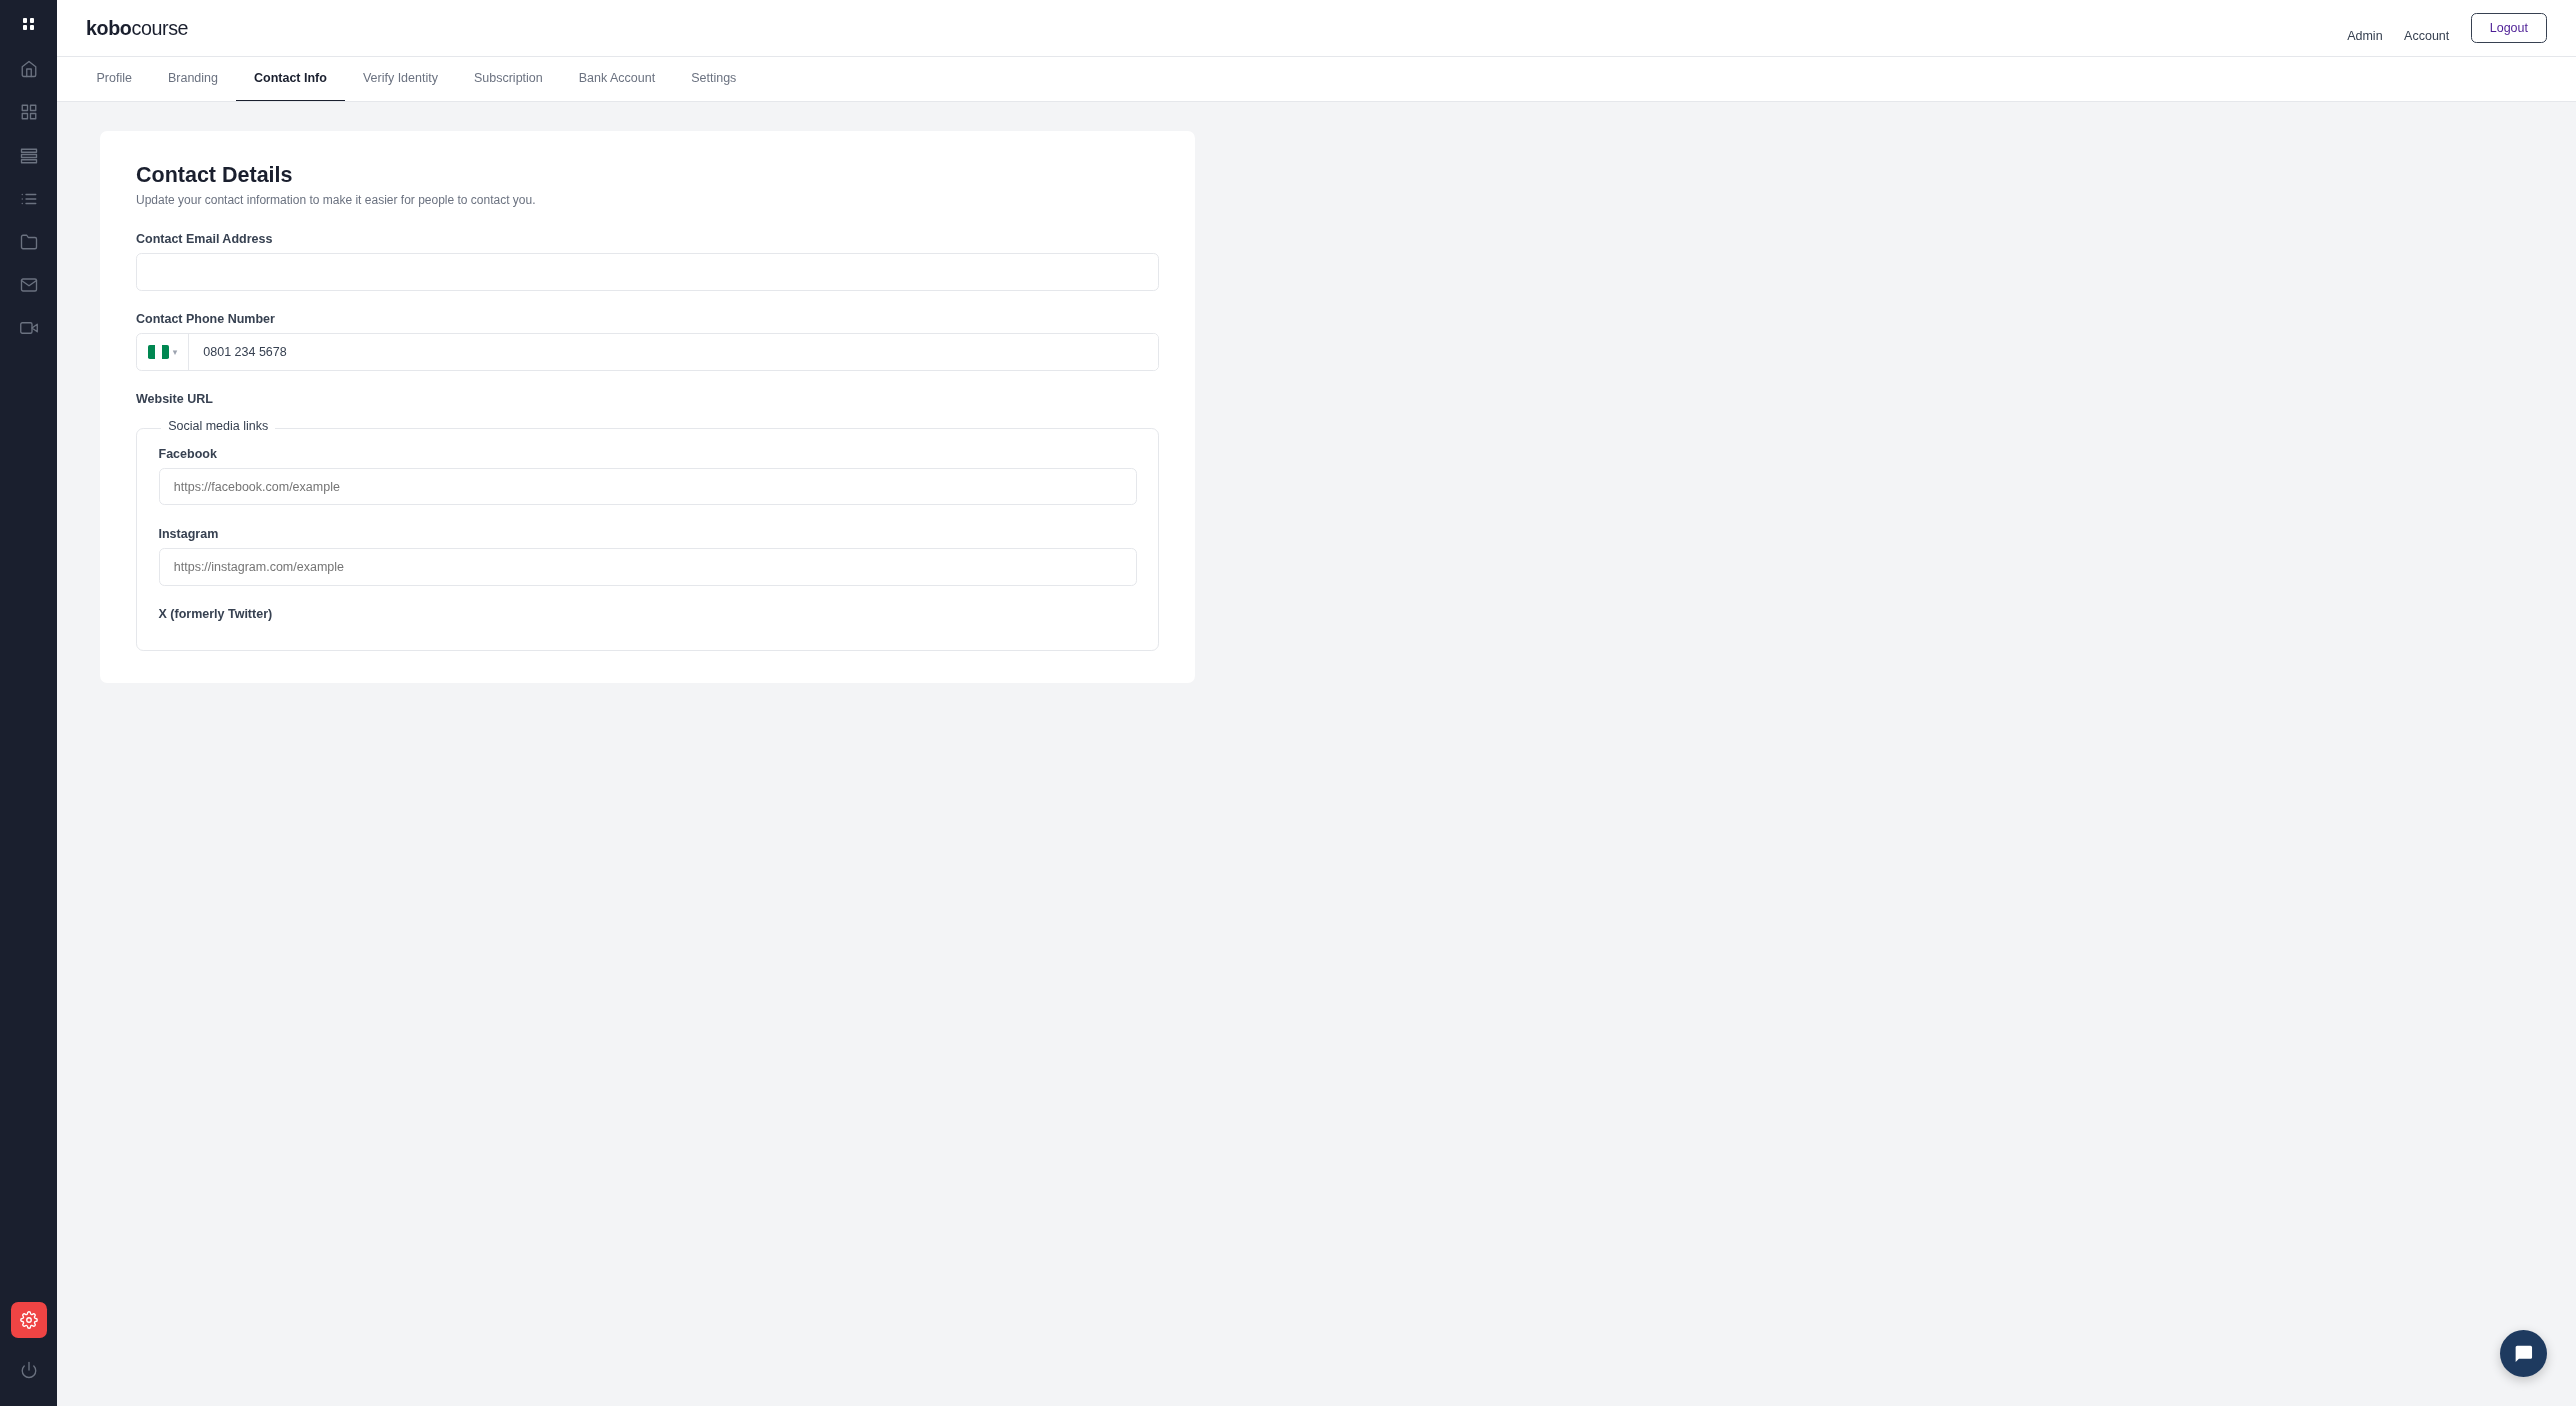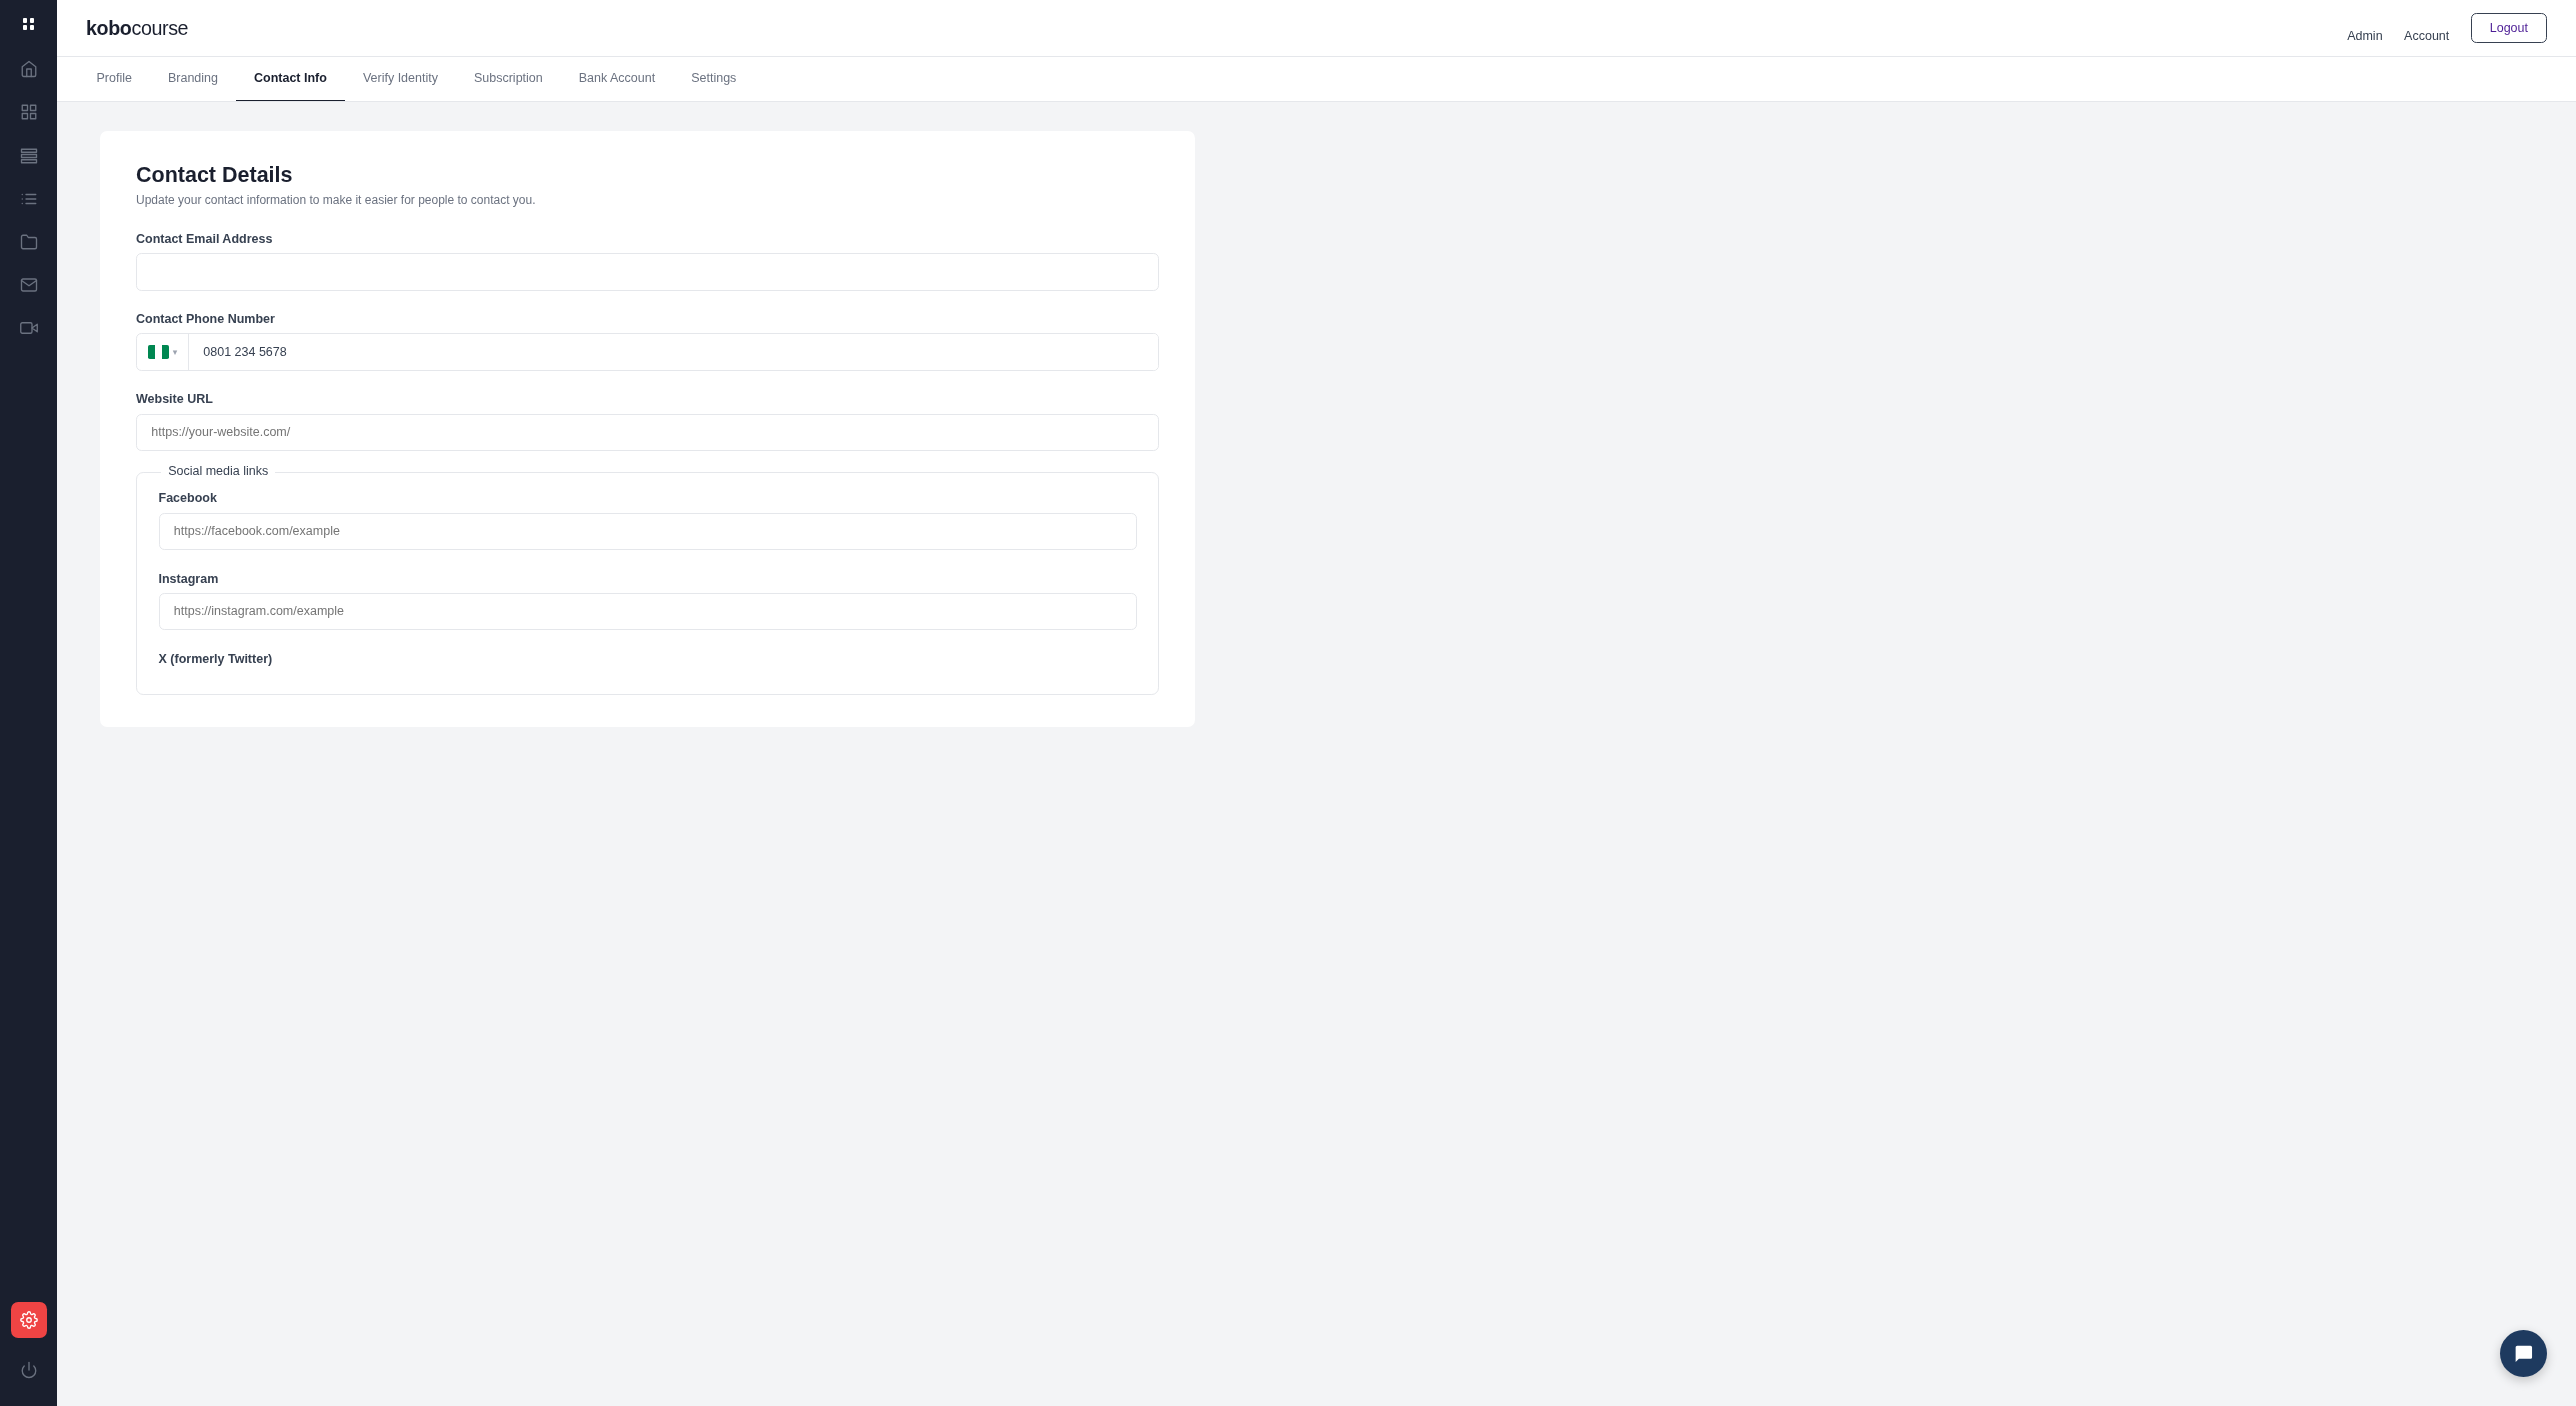--- a/index.html
+++ b/index.html
@@ -352,21 +352,20 @@
                 <div class="flag-green"></div>
               </div>
               <span class="chevron-down">▾</span>
             </div>
             <input class="phone-input" type="tel" value="0801 234 5678" style="">
           </div>
         </div>
 
         <div class="field-group">
           <div class="field-label">Website URL</div>
-          <input class="field-input" type="url" placeholder="https://your-website.com/" style="">
         </div>
 
         <div class="social-section">
           <div class="social-section-title">Social media links</div>
 
           <div class="field-group">
             <div class="field-label">Facebook</div>
             <input class="field-input" type="url" placeholder="https://facebook.com/example" style="">
           </div>
 

